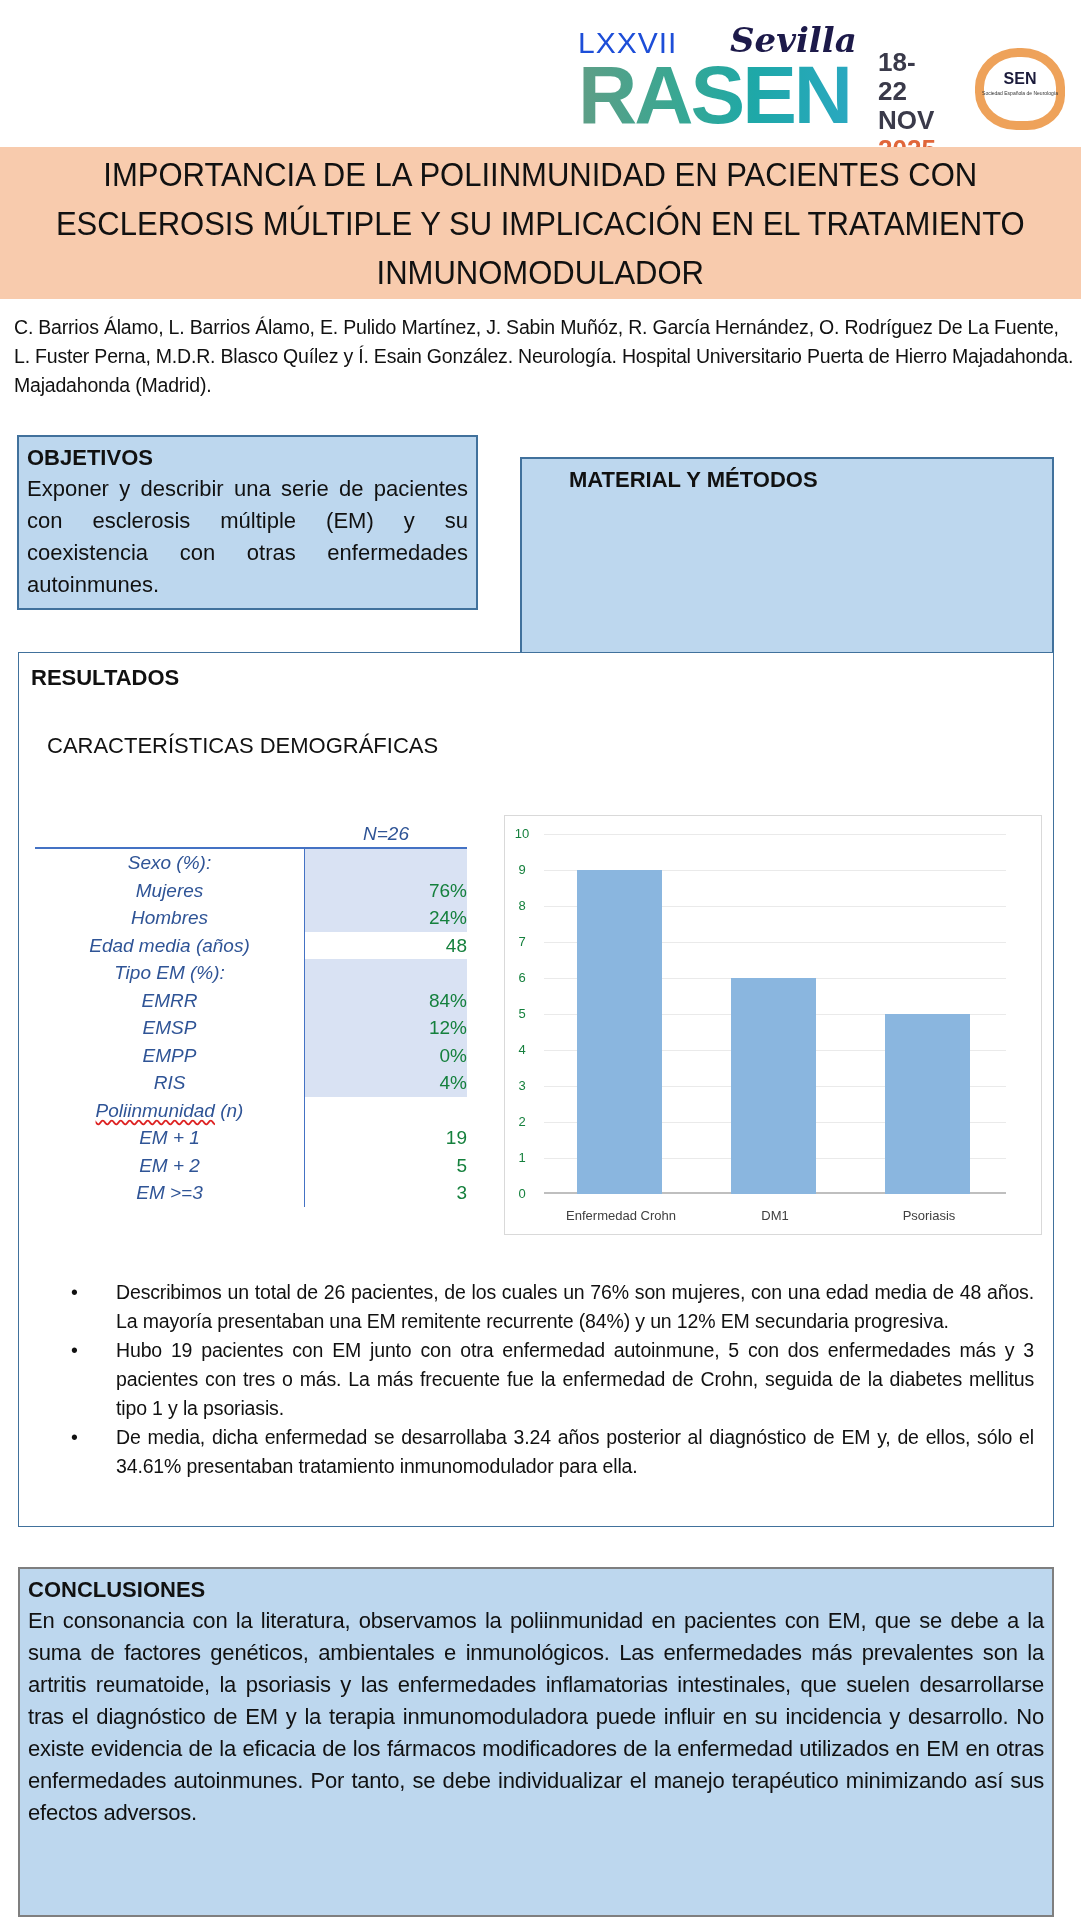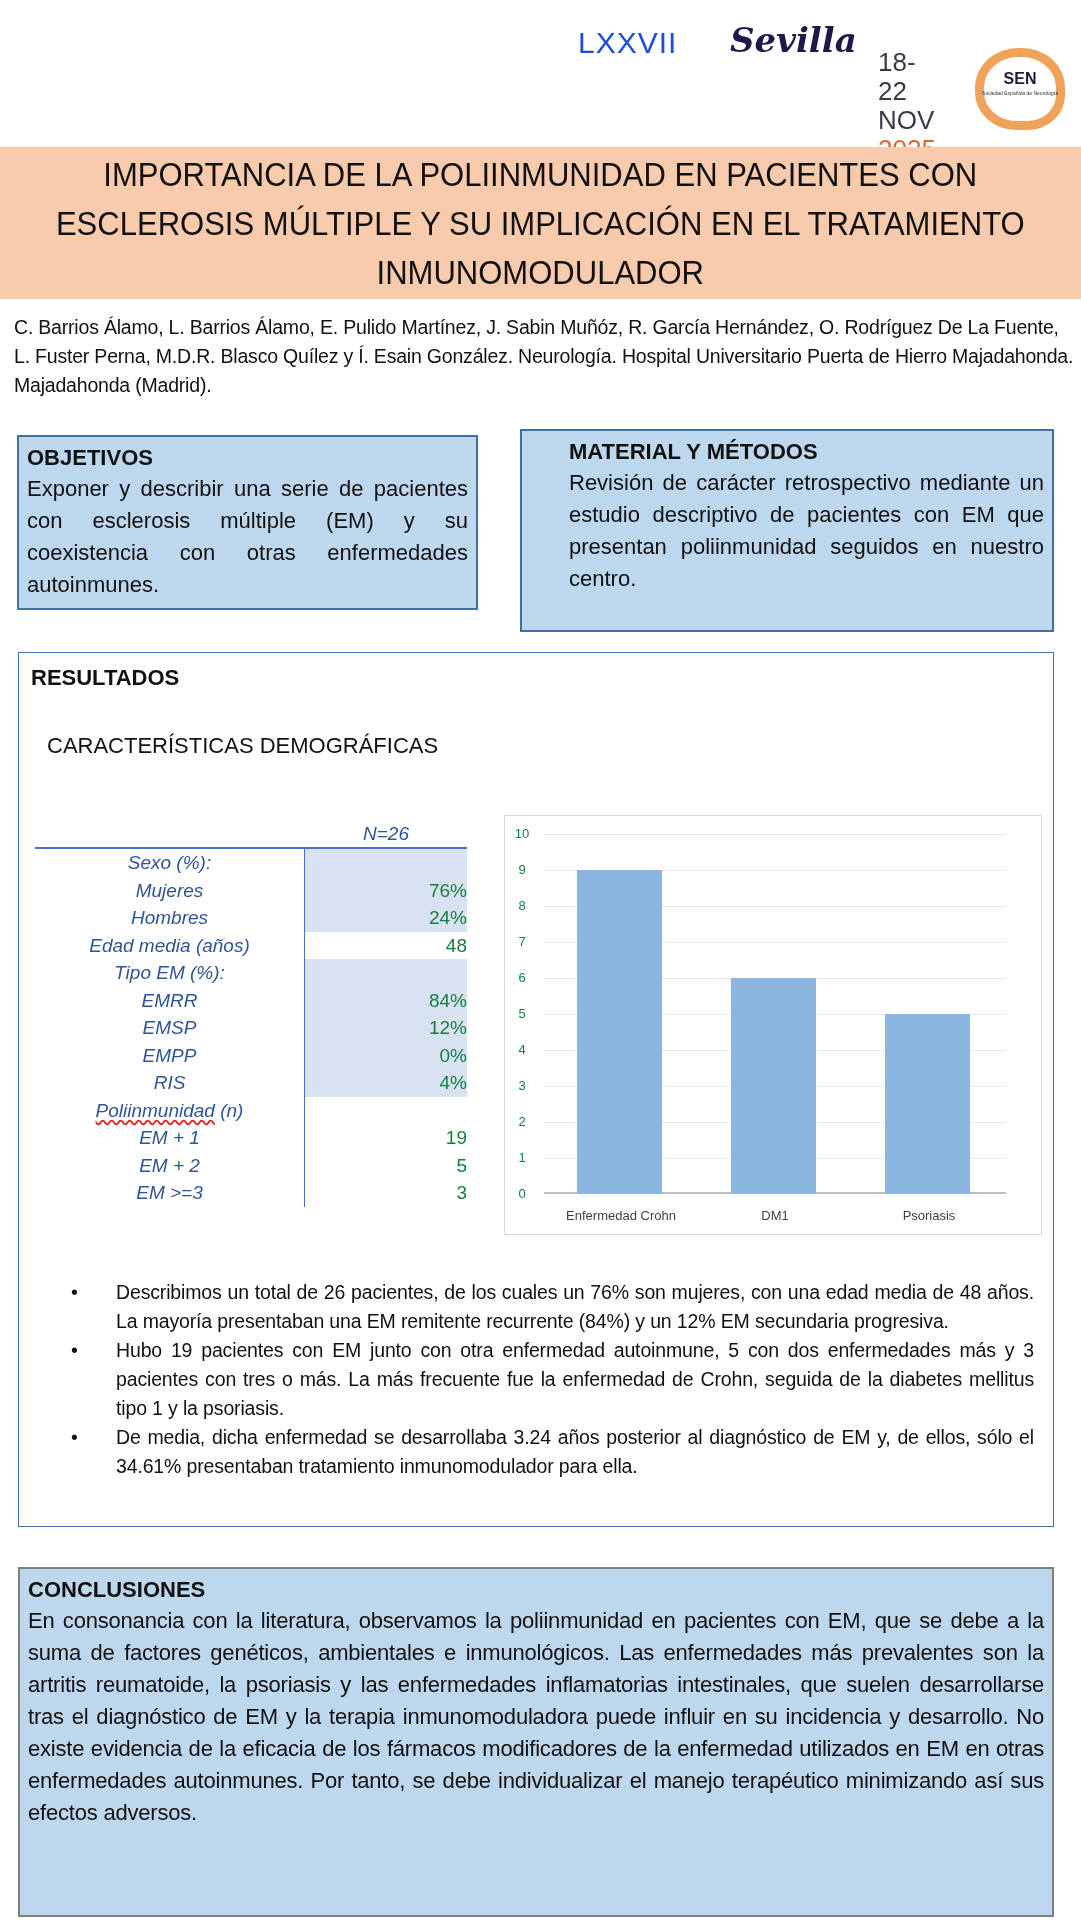--- a/index.html
+++ b/index.html
@@ -6,39 +6,39 @@
   html, body { width: 1081px; height: 1920px; background: #ffffff; overflow: hidden; }
   body { font-family: "Liberation Sans", sans-serif; color: #111; position: relative; }
 
   
   .logo-rasen { position: absolute; left: 578px; top: 18px; width: 360px; height: 112px; }
   .lxxvii { position: absolute; left: 0; top: 8px; font-size: 30px; letter-spacing: 1px; color: #1d4ed8; font-weight: 300; }
   .serilla { position: absolute; left: 152px; top: 2px; font-family: "DejaVu Serif", serif; font-style: italic; font-weight: bold; font-size: 34px; color: #1d1a4a; }
   .rasen-word { position: absolute; left: 0; top: 36px; font-size: 82px; font-weight: 900; letter-spacing: -3px; line-height: 1;
     background: linear-gradient(90deg, #5f9e86 0%, #3aa792 35%, #1ea8a8 65%, #2aa8c0 100%);
     -webkit-background-clip: text; background-clip: text; color: transparent; }
-  .dates { position: absolute; left: 300px; top: 30px; font-size: 26px; line-height: 29px; color: #3a3a4a; font-weight: 400; }
+  .dates { position: absolute; left: 300px; top: 30px; font-size: 26px; line-height: 29px; color: #3a3a4a; font-weight: 700; }
   .dates .year { color: #e0663a; }
   .sen-logo { position: absolute; left: 975px; top: 48px; width: 90px; height: 82px; }
   .sen-ring { position: absolute; inset: 0; border: 9px solid #eea25a; border-radius: 48% 48% 42% 46%; }
   .sen-text { position: absolute; left: 0; width: 100%; top: 22px; text-align: center; font-weight: bold; font-size: 16px; color: #1b1b3b; }
   .sen-sub { position: absolute; left: 0; width: 100%; top: 42px; text-align: center; font-size: 5px; color: #333; line-height: 6px; }
 
   
   .title-banner { position: absolute; left: 0; top: 147px; width: 1081px; height: 152px; background: #f8cbad; display: flex; align-items: center; justify-content: center; }
   .title-text { font-family: "Liberation Sans", sans-serif; font-size: 33px; line-height: 49px; text-align: center; color: #111; transform: scaleX(0.94); }
 
   .authors { position: absolute; left: 14px; top: 313px; width: 1060px; font-size: 19.5px; line-height: 29px; color: #111; letter-spacing: -0.2px; }
 
   
   .box { position: absolute; background: #bdd7ee; border: 2px solid #41719c; padding: 6px 8px; }
   .box-title { font-weight: bold; font-size: 22px; line-height: 30px; }
   .box-body { font-size: 22px; line-height: 32px; text-align: justify; }
   .box-obj { left: 17px; top: 435px; width: 461px; height: 175px; }
-  .box-mat { left: 520px; top: 429px; width: 534px; height: 203px; padding-left: 47px; }
+  .box-mat { left: 520px; top: 457px; width: 534px; height: 203px; padding-left: 47px; }
 
   
   .results { position: absolute; left: 18px; top: 652px; width: 1036px; height: 875px; border: 1.5px solid #41719c; background: #fff; }
   .res-title { position: absolute; left: 12px; top: 12px; font-weight: bold; font-size: 22px; }
   .demo-title { position: absolute; left: 28px; top: 80px; font-size: 22px; }
   .chart-title { position: absolute; left: 490px; top: 82px; width: 490px; font-size: 22px; line-height: 32px; text-align: center; }
 
   
   .demo-table { position: absolute; left: 16px; top: 170px; width: 432px; }
   .tbl-head { position: relative; height: 26px; border-bottom: 2px solid #4472c4; }
@@ -68,20 +68,21 @@
   .box-conc { left: 18px; top: 1567px; width: 1036px; height: 350px; border: 2px solid #7f7f7f; padding: 6px 8px; }
   .box-conc .box-title { font-size: 22px; line-height: 30px; }
   .box-conc .box-body { font-size: 22px; line-height: 32px; letter-spacing: -0.2px; }
 </style>
 </head>
 <body>
 
 <div class="logo-rasen">
   <div class="lxxvii">LXXVII</div>
   <div class="serilla">Sevilla</div>
+  <div class="rasen-word">RASEN</div>
   <div class="dates">
     <div>18-22</div>
     <div>NOV</div>
     <div class="year">2025</div>
   </div>
 </div>
 <div class="sen-logo">
   <div class="sen-ring"></div>
   <div class="sen-text">SEN</div>
   <div class="sen-sub">Sociedad Española de Neurología</div>
@@ -97,21 +98,20 @@
 
 <div class="authors">C. Barrios Álamo, L. Barrios Álamo, E. Pulido Martínez, J. Sabin Muñóz, R. García Hernández, O. Rodríguez De La Fuente, L. Fuster Perna, M.D.R. Blasco Quílez y Í. Esain González. Neurología. Hospital Universitario Puerta de Hierro Majadahonda. Majadahonda (Madrid).</div>
 
 <div class="box box-obj">
   <div class="box-title">OBJETIVOS</div>
   <div class="box-body">Exponer y describir una serie de pacientes con esclerosis múltiple (EM) y su coexistencia con otras enfermedades autoinmunes.</div>
 </div>
 
 <div class="box box-mat">
   <div class="box-title">MATERIAL Y MÉTODOS</div>
-  <div class="box-body">Revisión de carácter retrospectivo mediante un estudio descriptivo de pacientes con EM que presentan poliinmunidad seguidos en nuestro centro.</div>
 </div>
 
 <div class="results">
   <div class="res-title">RESULTADOS</div>
   <div class="demo-title">CARACTERÍSTICAS DEMOGRÁFICAS</div>
 
   <div class="demo-table">
     <div class="tbl-head">
       <span>N=26</span>
     </div>

